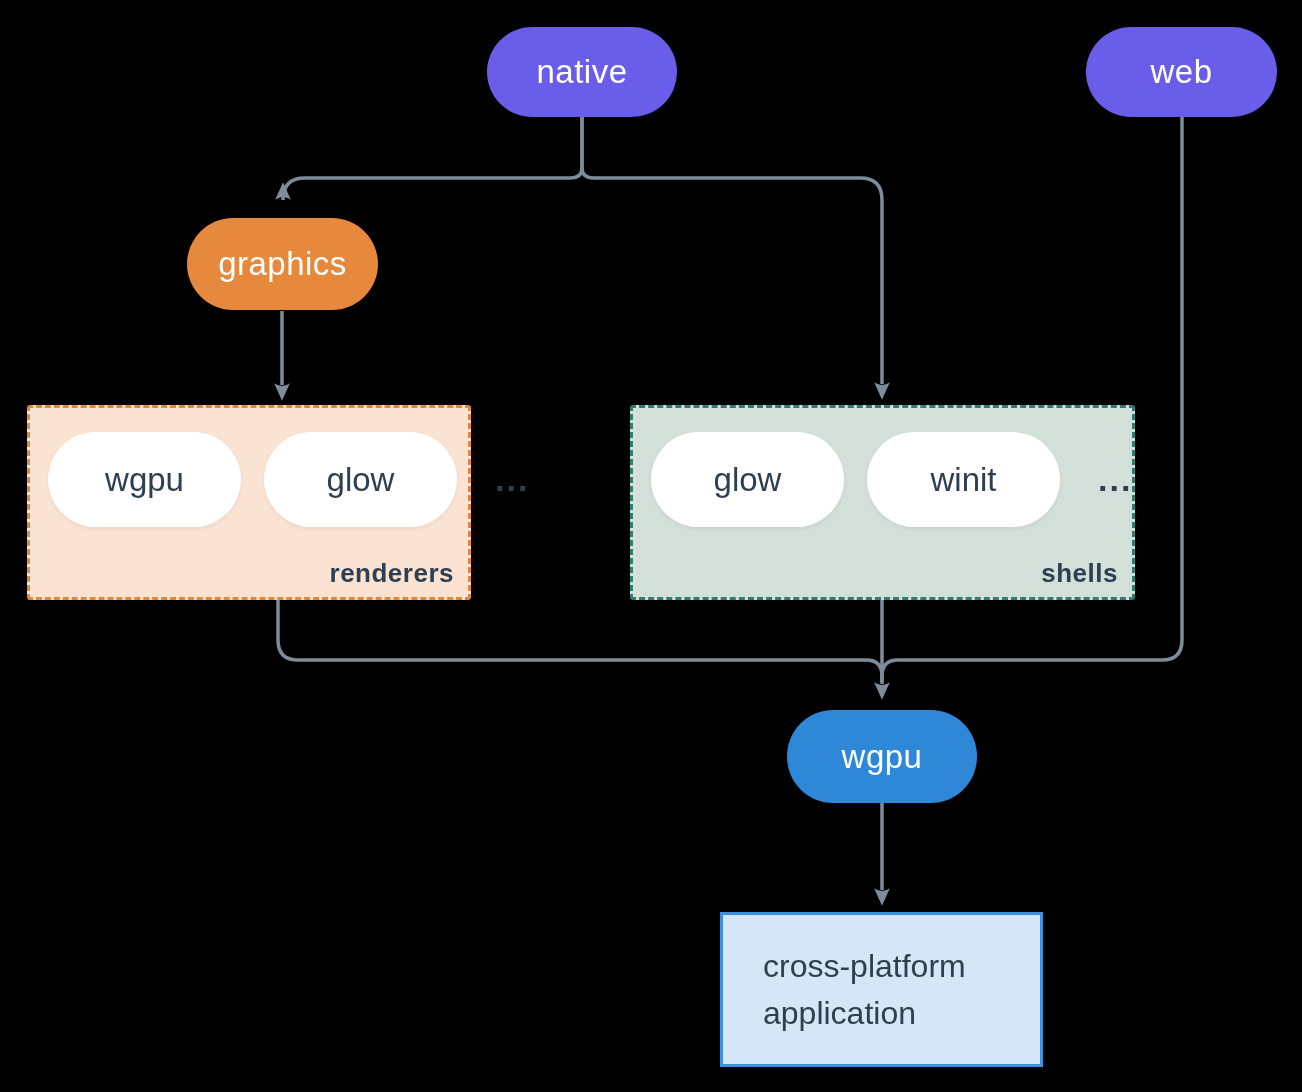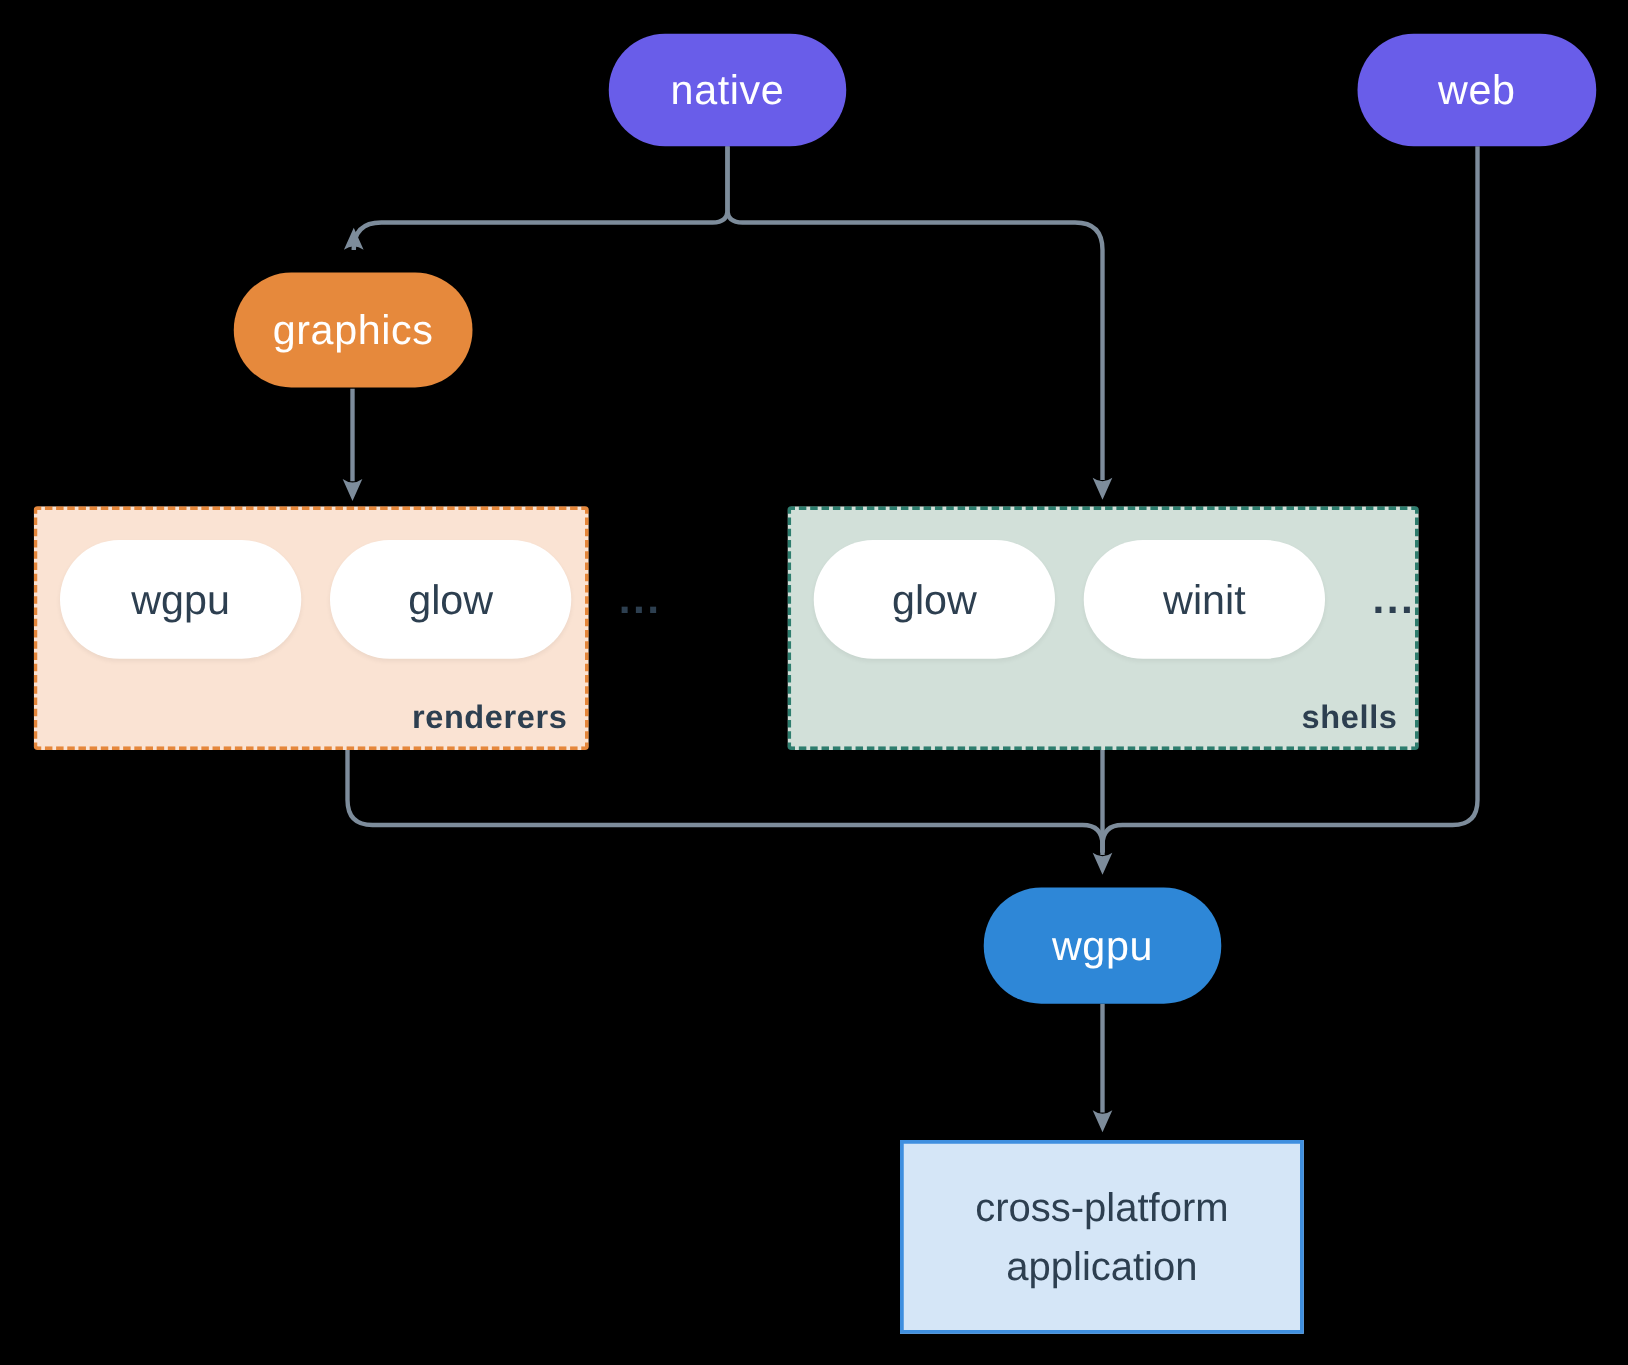--- a/index.html
+++ b/index.html
@@ -73,21 +73,21 @@
   .group-label{
     position:absolute;right:14px;bottom:8px;
     color:var(--c-text-dark);
     font-size:26px;font-weight:700;letter-spacing:0.5px;
   }
   #node-app{
     position:absolute;left:720px;top:912px;width:323px;height:155px;
     box-sizing:border-box;
     background:var(--c-app-fill);
     border:3px solid var(--c-app-border);
-    display:flex;align-items:center;justify-content:center;text-align:center;
+    display:flex;align-items:center;justify-content:center;text-align:left;
     color:var(--c-text-dark);
     font-size:32px;font-weight:400;line-height:47px;
     padding:0 40px;
   }
 </style>
 </head>
 <body>
 
 <div id="canvas">
 

